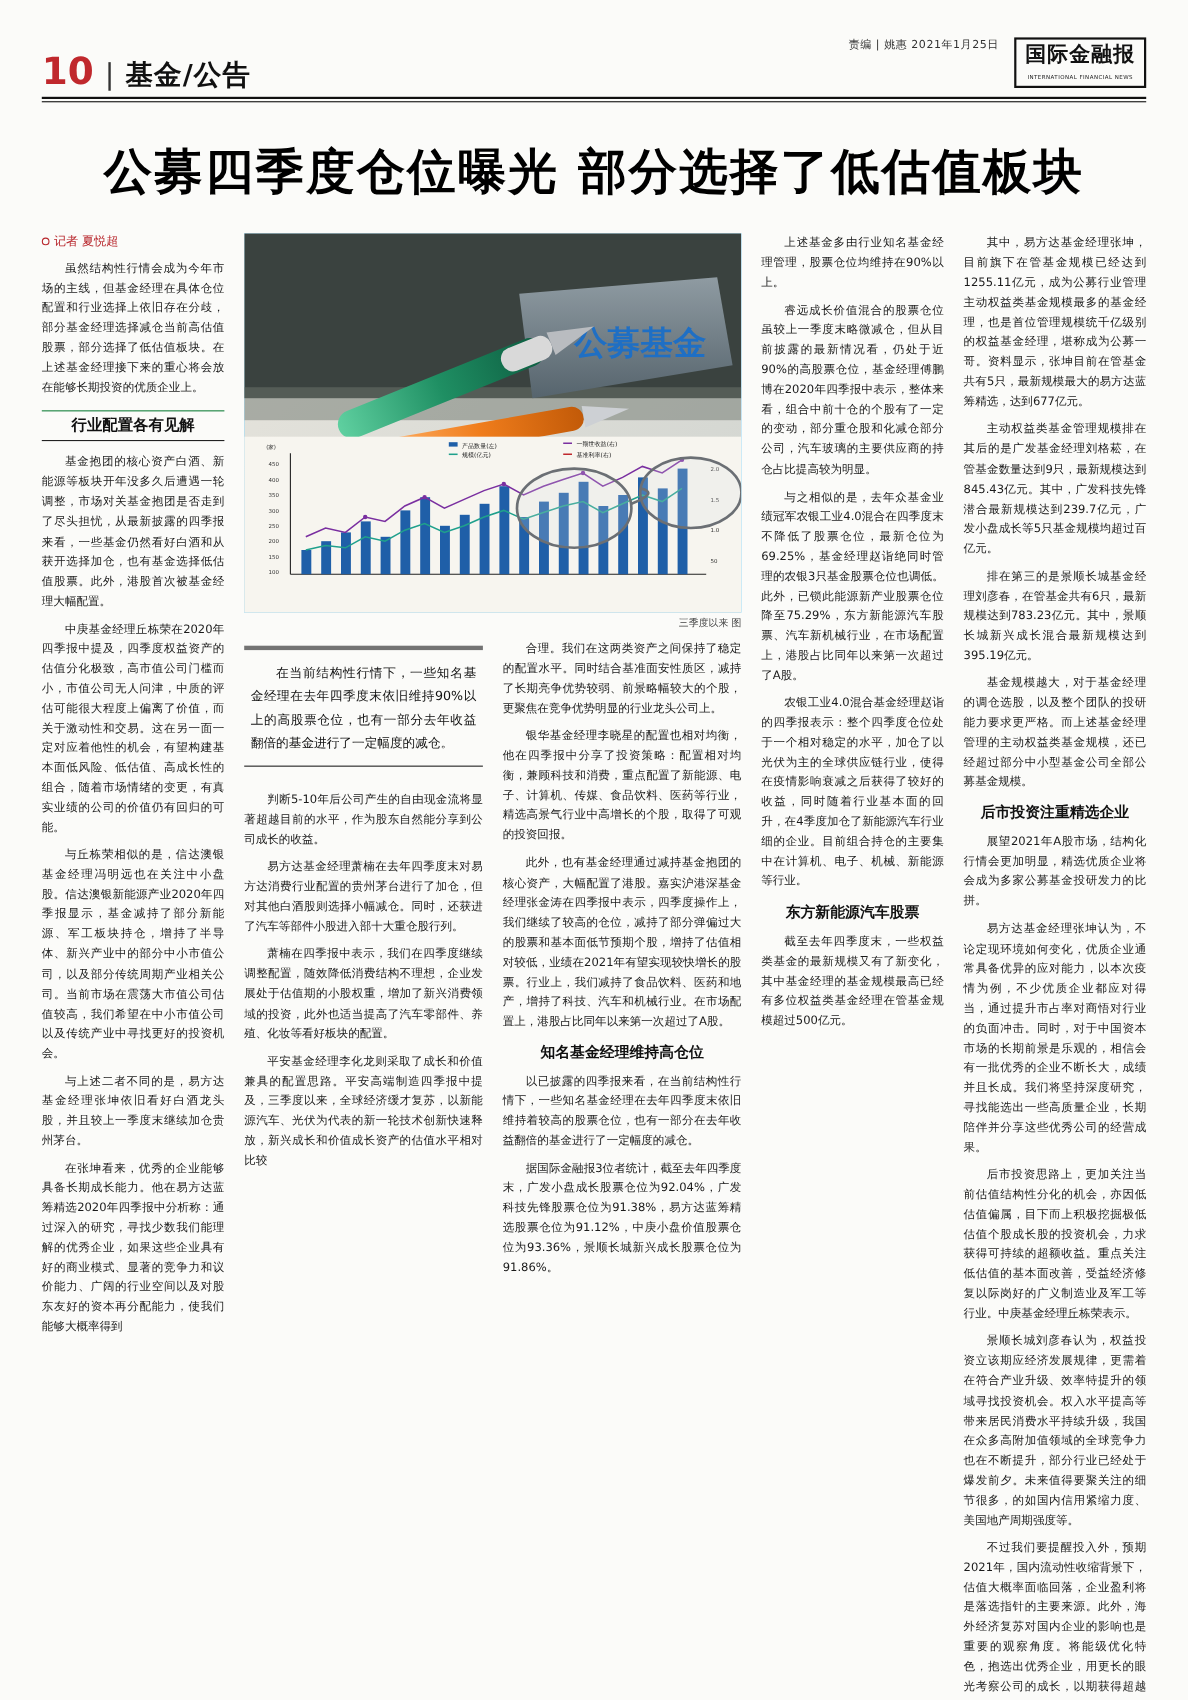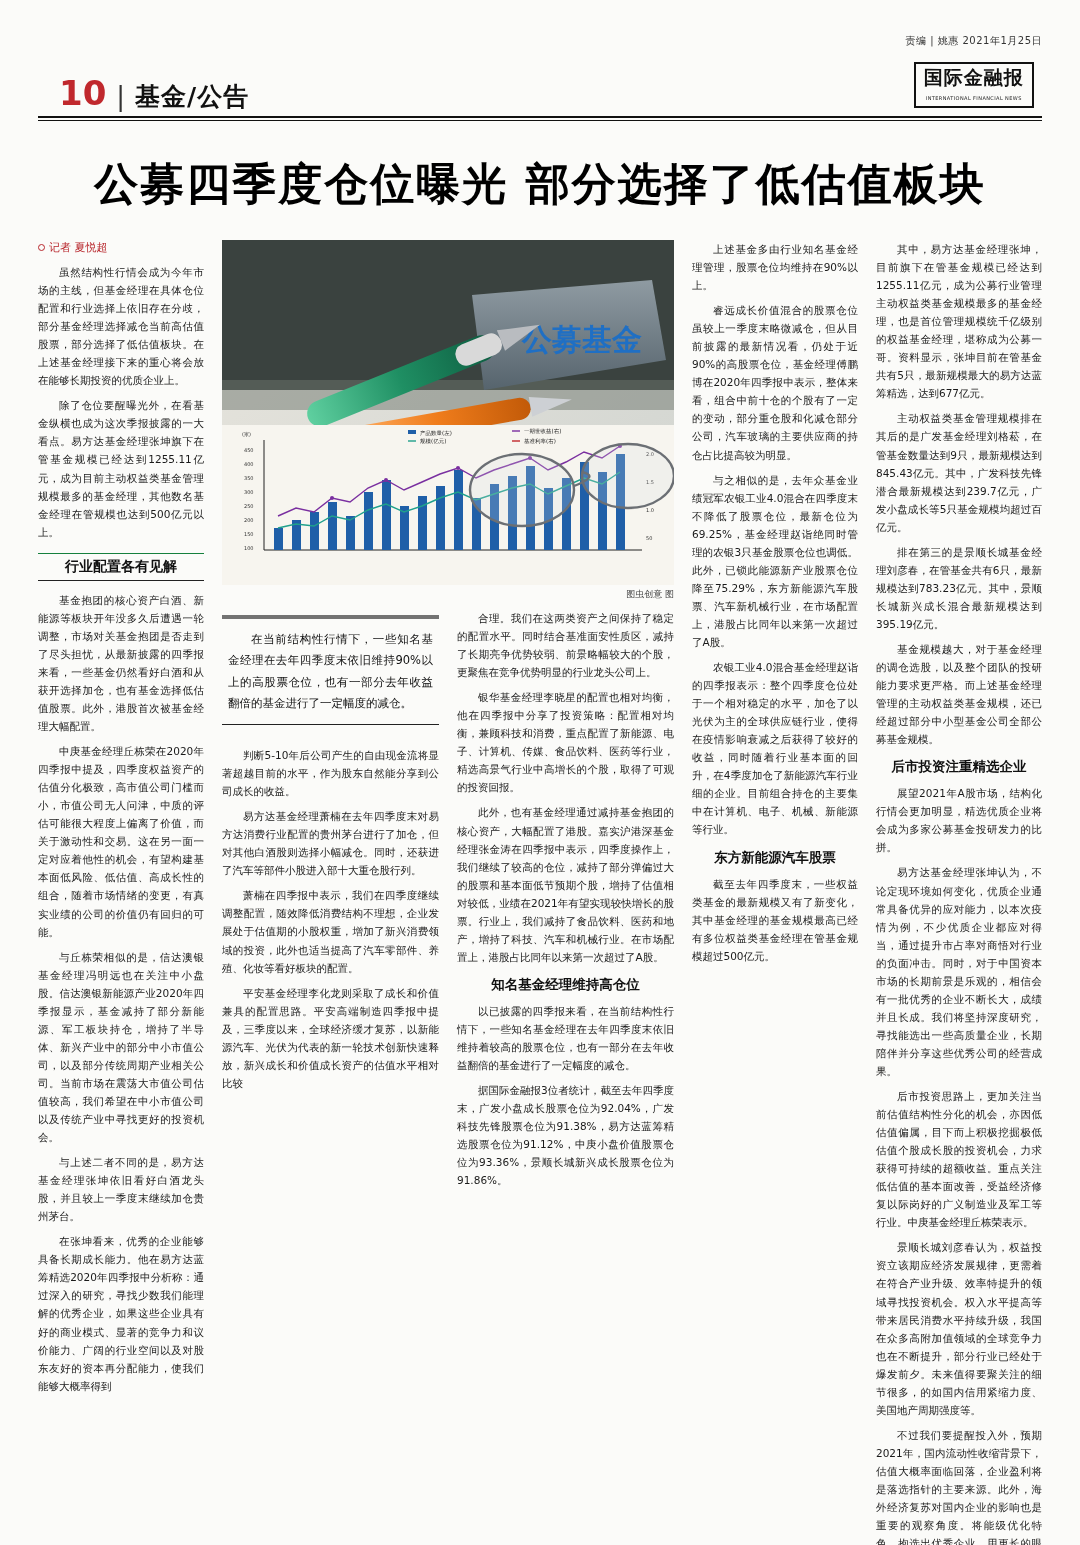--- a/index.html
+++ b/index.html
@@ -10,24 +10,24 @@
     font-family:"DejaVu Sans","Liberation Sans",sans-serif;
     color:#111;
     position:relative;
     overflow:hidden;
   }
   .page { position:relative; width:1080px; height:1545px; padding:0 38px; }
 
   
   .masthead { display:flex; align-items:flex-end; justify-content:space-between; padding-top:34px; }
   .mast-left { display:flex; align-items:baseline; gap:10px; }
-  .page-num { font-size:34px; font-weight:bold; color:#c0282d; line-height:1; font-family:"DejaVu Sans",sans-serif;margin-left:21px; }
+  .page-num { font-size:34px; font-weight:bold; color:#c0282d; line-height:1; font-family:"DejaVu Sans",sans-serif; }
   .mast-sep { font-size:26px; color:#333; line-height:1; }
   .mast-section { font-size:25px; font-weight:bold; letter-spacing:1px; color:#111; line-height:1; }
-  .mast-right { display:flex; align-items:center; gap:14px; padding-bottom:2px;flex-direction:column;}
+  .mast-right { display:flex; align-items:flex-start; gap:14px; padding-bottom:2px;}
   .mast-meta { font-size:10px; color:#333; letter-spacing:.5px; }
   .logo-box { border:2px solid #111; padding:4px 8px 3px; text-align:center; line-height:1; }
   .logo-cn { font-size:19px; font-weight:bold; letter-spacing:1px; }
   .logo-en { font-size:5px; letter-spacing:.4px; margin-top:2px; color:#222;}
   .mast-rule { border-bottom:2px solid #111; margin-top:6px; }
   .mast-rule2 { border-bottom:1px solid #111; margin-top:2px; }
 
   
   .headline {
     text-align:center; font-size:44px; font-weight:bold; letter-spacing:2px;
@@ -81,21 +81,20 @@
   <div class="headline">公募四季度仓位曝光 部分选择了低估值板块</div>
 
   <div class="article">
 
     <div class="col">
       <div class="byline">
         <span class="dot"></span>
         <span>记者 夏悦超</span>
       </div>
       <p class="body">虽然结构性行情会成为今年市场的主线，但基金经理在具体仓位配置和行业选择上依旧存在分歧，部分基金经理选择减仓当前高估值股票，部分选择了低估值板块。在上述基金经理接下来的重心将会放在能够长期投资的优质企业上。</p>
-      <p class="body">除了仓位要醒曝光外，在看基金纵横也成为这次季报披露的一大看点。易方达基金经理张坤旗下在管基金规模已经达到1255.11亿元，成为目前主动权益类基金管理规模最多的基金经理，其他数名基金经理在管规模也达到500亿元以上。</p>
       <div class="subhead">行业配置各有见解</div>
       <p class="body">基金抱团的核心资产白酒、新能源等板块开年没多久后遭遇一轮调整，市场对关基金抱团是否走到了尽头担忧，从最新披露的四季报来看，一些基金仍然看好白酒和从获开选择加仓，也有基金选择低估值股票。此外，港股首次被基金经理大幅配置。</p>
       <p class="body">中庚基金经理丘栋荣在2020年四季报中提及，四季度权益资产的估值分化极致，高市值公司门槛而小，市值公司无人问津，中质的评估可能很大程度上偏离了价值，而关于激动性和交易。这在另一面一定对应着他性的机会，有望构建基本面低风险、低估值、高成长性的组合，随着市场情绪的变更，有真实业绩的公司的价值仍有回归的可能。</p>
       <p class="body">与丘栋荣相似的是，信达澳银基金经理冯明远也在关注中小盘股。信达澳银新能源产业2020年四季报显示，基金减持了部分新能源、军工板块持仓，增持了半导体、新兴产业中的部分中小市值公司，以及部分传统周期产业相关公司。当前市场在震荡大市值公司估值较高，我们希望在中小市值公司以及传统产业中寻找更好的投资机会。</p>
       <p class="body">与上述二者不同的是，易方达基金经理张坤依旧看好白酒龙头股，并且较上一季度末继续加仓贵州茅台。</p>
       <p class="body">在张坤看来，优秀的企业能够具备长期成长能力。他在易方达蓝筹精选2020年四季报中分析称：通过深入的研究，寻找少数我们能理解的优秀企业，如果这些企业具有好的商业模式、显著的竞争力和议价能力、广阔的行业空间以及对股东友好的资本再分配能力，使我们能够大概率得到</p>
     </div>
 
     <div class="col-wide">
       <div class="photo-wrap">
@@ -205,21 +204,21 @@
             <text x="302" y="203">基准利率(右)</text>
           </g>
 
           <g stroke="#6b6f74" stroke-width="2.4" fill="rgba(220,225,228,0.22)">
             <ellipse cx="300" cy="250" rx="52" ry="36"></ellipse>
             <ellipse cx="406" cy="236" rx="46" ry="32"></ellipse>
             <path d="M352 246 q26 -10 8 -14" fill="none"></path>
           </g>
         </svg>
       </div>
-      <div class="photo-caption">图虫创意 图</div>
+      <div class="photo-caption">三季度以来 图</div>
 
       <div style="display:flex; gap:18px; margin-top:8px;">
         <div style="width:217px;">
           <div class="pullquote">在当前结构性行情下，一些知名基金经理在去年四季度末依旧维持90%以上的高股票仓位，也有一部分去年收益翻倍的基金进行了一定幅度的减仓。</div>
           <p class="body">判断5-10年后公司产生的自由现金流将显著超越目前的水平，作为股东自然能分享到公司成长的收益。</p>
           <p class="body">易方达基金经理萧楠在去年四季度末对易方达消费行业配置的贵州茅台进行了加仓，但对其他白酒股则选择小幅减仓。同时，还获进了汽车等部件小股进入部十大重仓股行列。</p>
           <p class="body">萧楠在四季报中表示，我们在四季度继续调整配置，随效降低消费结构不理想，企业发展处于估值期的小股权重，增加了新兴消费领域的投资，此外也适当提高了汽车零部件、养殖、化妆等看好板块的配置。</p>
           <p class="body">平安基金经理李化龙则采取了成长和价值兼具的配置思路。平安高端制造四季报中提及，三季度以来，全球经济缓才复苏，以新能源汽车、光伏为代表的新一轮技术创新快速释放，新兴成长和价值成长资产的估值水平相对比较</p>
         </div>
         <div style="width:217px;">

